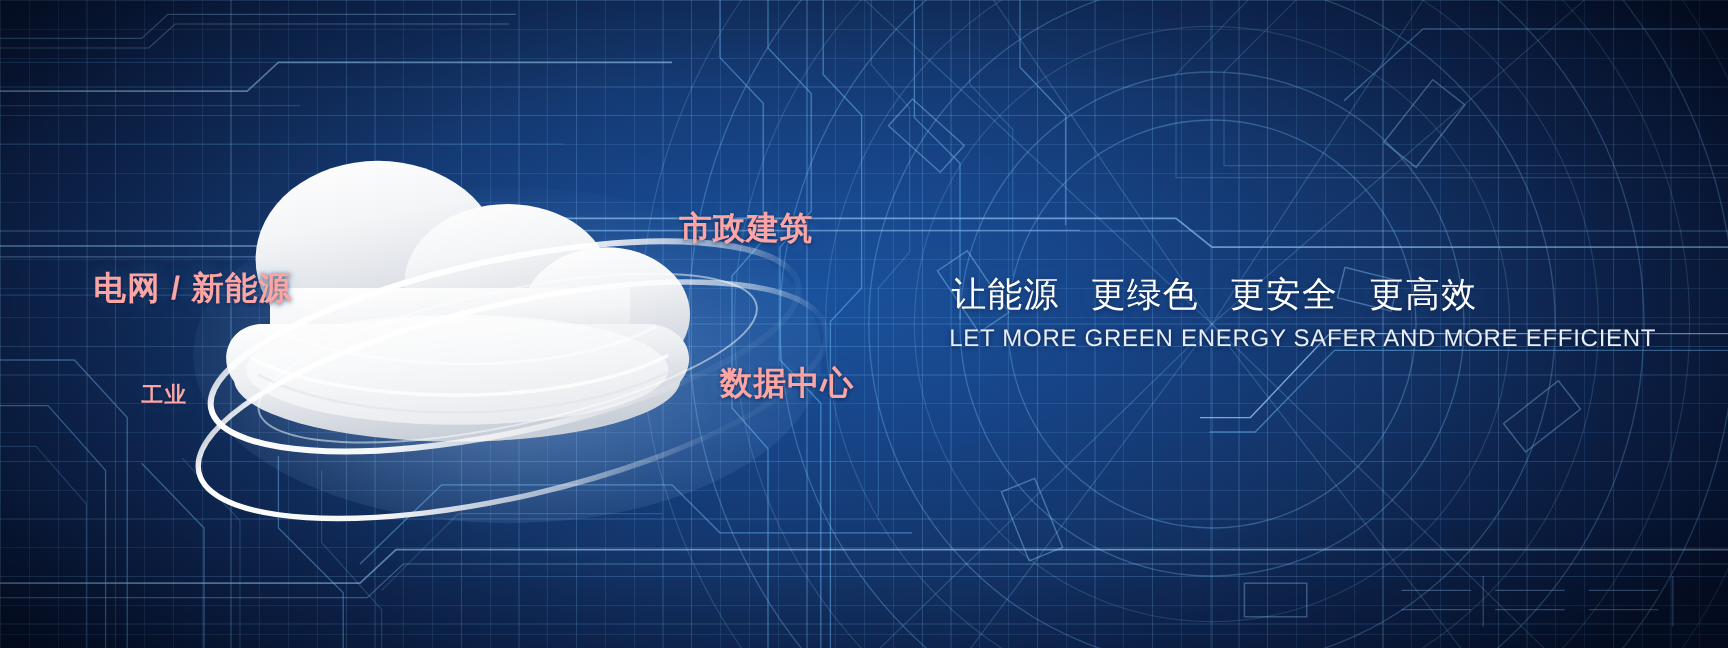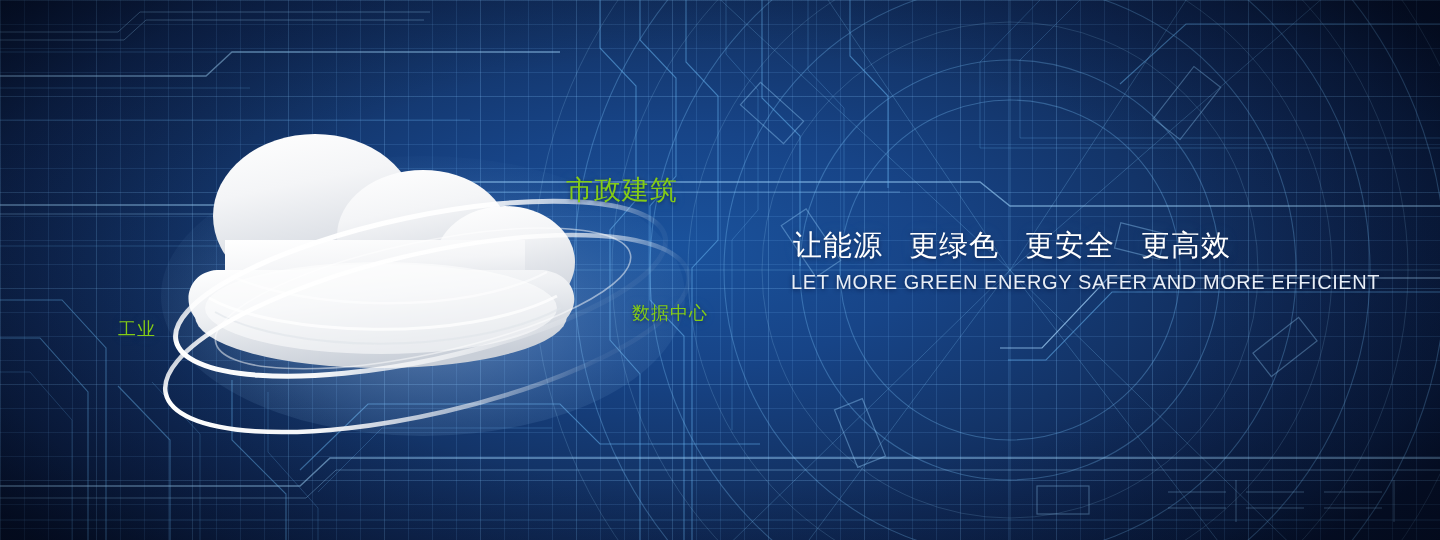--- a/index.html
+++ b/index.html
@@ -56,28 +56,28 @@
 
   
   #cloud-group{
     position:absolute; left:165px; top:120px;
     width:520px; height:300px;
   }
   #cloud-group svg{ position:absolute; inset:0; width:100%; height:100%; overflow:visible; }
 
   
   .lbl{
-    position:absolute; color:#84cc16; white-space:nowrap;
-    font-weight:400; letter-spacing:1px;
+    position:absolute; color:#fca5a5; white-space:nowrap;
+    font-weight:700; letter-spacing:1px;
     text-shadow:0 1px 4px rgba(0,20,60,.75), 0 0 12px rgba(120,190,255,.25);
   }
   #label-grid       { left:78px;  top:222px; font-size:27px; }
   #label-industry   { left:118px; top:317px; font-size:18px; }
   #label-municipal  { left:566px; top:172px; font-size:27px; }
-  #label-datacenter { left:632px; top:301px; font-size:18px; }
+  #label-datacenter { left:600px; top:301px; font-size:27px; }
 
   #cloud-title{
     position:absolute; left:330px; top:253px;
     font-size:46px; font-weight:700; letter-spacing:2px;
     color:#1679c0;
     text-shadow:0 2px 3px rgba(255,255,255,.55), 0 0 1px rgba(10,70,130,.5);
   }
 
   #slogan-cn{
     position:absolute; left:793px; top:226px;
@@ -255,20 +255,21 @@
       <g transform="rotate(-13 260 214)">
         <ellipse cx="262" cy="214" rx="268" ry="80" fill="none" stroke="url(#ringGrad)" stroke-width="4.5"></ellipse>
       </g>
 
       <g transform="rotate(-12 260 178)">
         <ellipse cx="258" cy="178" rx="212" ry="56" fill="none" stroke="#ffffff" stroke-width="1.6" opacity=".5"></ellipse>
       </g>
     </svg>
   </div>
 
+  <div class="lbl" id="label-grid">电网 / 新能源</div>
 
   <div class="lbl" id="label-industry">工业</div>
 
   <div class="lbl" id="label-municipal">市政建筑</div>
 
   <div class="lbl" id="label-datacenter">数据中心</div>
 
 
   <div id="slogan-cn">
     <span>让能源</span><span class="gap"></span><span>更绿色</span><span class="gap"></span><span>更安全</span><span class="gap"></span><span>更高效</span>

